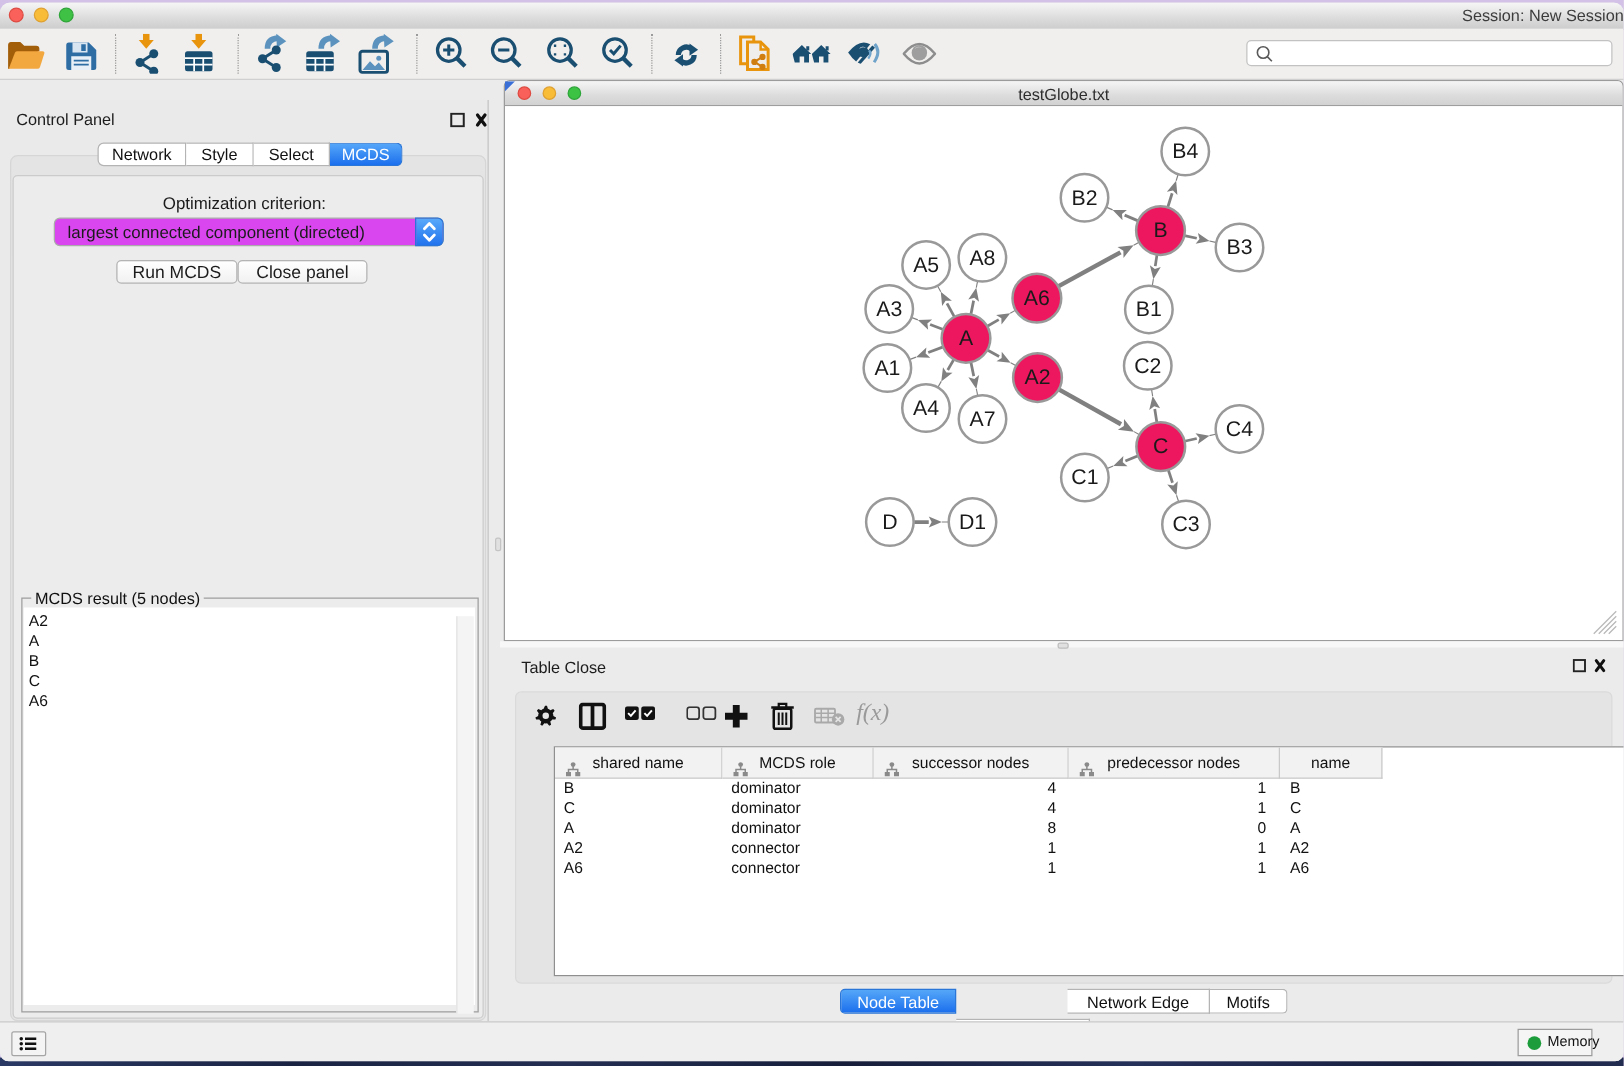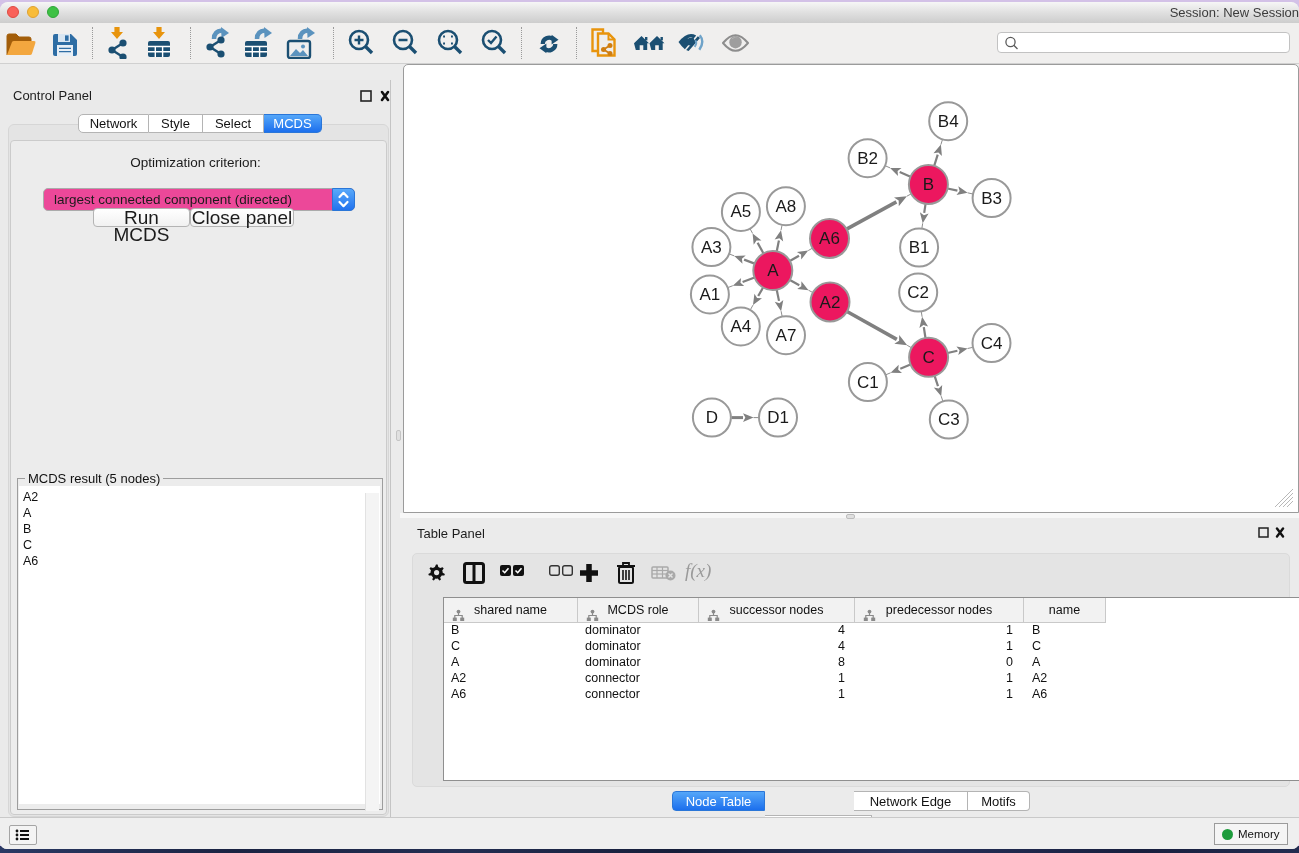--- a/index.html
+++ b/index.html
@@ -27,26 +27,26 @@
 #cpanel { left:0; top:62px; width:391px; height:755px; background:#eaeaea; border-right:1px solid #c4c4c4;margin-top:16px; }
 #cp-title { left:13px; top:8px; font-size:13px; color:#1d1d1d; }
 #cp-outer { left:8px; top:44px; width:381px; height:693px; background:#e4e4e4; border:1px solid #d6d6d6; border-radius:6px; }
 #cp-inner { left:10px; top:60px; width:377px; height:675px; background:#ececec; border:1px solid #cbcbcb; border-radius:4px; }
 .tab { position:absolute; top:0; height:19px; background:#fff; border:1px solid #b4b4b4; border-left:none;
   font-size:13px; text-align:center; color:#111; line-height:18px; }
 .tab.first { border-left:1px solid #b4b4b4; border-radius:5px 0 0 5px; }
 .tab.last { border-radius:0 5px 5px 0; }
 .tab.sel { background:linear-gradient(#55a7f9,#1c6fed); color:#fff; border-color:#2a76d8; }
 #opt-label { left:0; top:75px; width:391px; text-align:center; font-size:13.5px; color:#1b1b1b; }
-#dropdown { left:43px; top:108px; width:312px; height:23px; background:#ec4899; border:1px solid #ababab; border-radius:5px; }
+#dropdown { left:43px; top:94px; width:312px; height:23px; background:#d946ef; border:1px solid #ababab; border-radius:5px; }
 #dd-text { left:10px; top:3px; font-size:13.5px; color:#1b1b1b; }
 #dd-step { right:-1px; top:-1px; width:23px; height:23px; border-radius:0 5px 5px 0;
   background:linear-gradient(#58a9fa,#2272ee); border:1px solid #2a76d8; }
 .btn { position:absolute; top:128px; height:19px; background:linear-gradient(#ffffff,#f1f1f1); border:1px solid #b4b4b4; border-radius:4px;
-  font-size:19px; color:#1b1b1b; text-align:center; line-height:17px; }
+  font-size:14px; color:#1b1b1b; text-align:center; line-height:17px; }
 #fieldset { left:17px; top:398px; width:366px; height:332px; border:1px solid #9d9d9d; }
 #fs-title { left:7px; top:-8px; background:#ececec; font-size:13px; color:#111; padding:0 3px; }
 #fs-list { left:1px; top:7px; width:361px; height:318px; background:#fff; font-size:12.5px; color:#111; }
 #fs-scroll { right:1px; top:7px; width:14px; height:318px; background:#f4f4f4; border-left:1px solid #e2e2e2; }
 .fs-item { position:absolute; left:4px; font-size:12.5px; color:#111; }
 
 #netwin { left:403px; top:62px; width:896px; height:449px; background:#fff; border:1px solid #9b9b9b; border-radius:5px 5px 0 0; }
 #net-tb { left:0; top:0; width:894px; height:20px; background:linear-gradient(#f5f5f5,#dcdcdc 60%,#d2d2d2); border-bottom:1px solid #9e9e9e; border-radius:4px 4px 0 0; }
 .ntl { border-radius:50%; width:11px; height:11px; top:4px; }
 #ntl-r { left:10px; background:#f9605a; border:1px solid #de4b42; }
@@ -61,21 +61,21 @@
 #tp-title { left:417px; top:524px; font-size:13px; color:#1d1d1d; }
 #tp-box { left:412px; top:551px; width:878px; height:234px; background:#e4e4e4; border:1px solid #dadada; border-radius:5px; }
 #tp-table { left:2px; top:43px; width:873px; height:184px; background:#fff; border:1px solid #8f8f8f;margin-left:28px; }
 .th { position:absolute; top:0; height:25px; background:#f2f2f2; border-right:1px solid #c9c9c9; border-bottom:1px solid #c9c9c9; font-size:12.5px; color:#111; text-align:center; line-height:25px; }
 .td { position:absolute; font-size:12.5px; color:#111; }
 
 .btab { position:absolute; top:789px; height:20px; background:#fff; border:1px solid #b4b4b4; border-left:none; font-size:13px; color:#111; text-align:center; line-height:19px; }
 
 #statusbar { left:0; top:815px; width:1299px; height:32px; background:#efefef; border-top:1px solid #c9c9c9; }
 #listbtn { left:9px; top:7px; width:28px; height:20px; background:#f4f4f4; border:1px solid #a5a5a5; border-radius:2px; }
-#membtn { left:1214px; top:5px; width:74px; height:22px; background:#f5f5f5; border:1px solid #9b9b9b; font-size:11.5px; color:#111; }
+#membtn { left:1214px; top:5px; width:60px; height:22px; background:#f5f5f5; border:1px solid #9b9b9b; font-size:11.5px; color:#111; }
 #memdot { left:7px; top:5px; width:11px; height:11px; border-radius:50%; background:#1d9c3c; }
 svg text { font-family:"Liberation Sans", sans-serif; }
 </style></head>
 <body>
 <div class="abs" id="desk-bottom"></div>
 <div class="abs" id="appwin">
   <div class="abs" id="titlebar">
     <div class="abs tl" id="tl-r"></div>
       <div class="abs tl" id="tl-y"></div>
       <div class="abs tl" id="tl-g"></div>
@@ -258,20 +258,29 @@
         <div class="fs-item" style="top:4px;">A2</div>
         <div class="fs-item" style="top:20px;">A</div>
         <div class="fs-item" style="top:36px;">B</div>
         <div class="fs-item" style="top:52px;">C</div>
         <div class="fs-item" style="top:68px;">A6</div>
         <div class="abs" id="fs-scroll"></div>
       </div>
     </div>
   </div>
   <div class="abs" id="netwin">
+    <div class="abs" id="net-tb">
+      <svg class="abs" style="left:0;top:0" width="8" height="8" viewBox="0 0 8 8">
+          <path d="M0 0 L8 0 L0 8 Z" fill="#3a6fd8"></path>
+        </svg>
+      <div class="abs ntl" id="ntl-r"></div>
+        <div class="abs ntl" id="ntl-y"></div>
+        <div class="abs ntl" id="ntl-g"></div>
+      <div class="abs" id="net-title">testGlobe.txt</div>
+    </div>
     <svg class="abs" style="left:0;top:21px;" width="894" height="427" viewBox="0 0 894 427">
 <line x1="359.5" y1="167.5" x2="353.6" y2="156.7" stroke="#808080" stroke-width="2.2"></line>
 <line x1="348.6" y1="147.4" x2="346.2" y2="143.0" stroke="#808080" stroke-width="0.9"></line>
 <path d="M348.6 147.4 L357.5 154.6 L352.5 154.6 L349.7 158.8 Z" fill="#808080"></path>
 <line x1="372.7" y1="165.5" x2="374.9" y2="154.5" stroke="#808080" stroke-width="2.2"></line>
 <line x1="377.0" y1="144.2" x2="378.0" y2="139.3" stroke="#808080" stroke-width="0.9"></line>
 <path d="M377.0 144.2 L379.2 155.4 L375.4 152.2 L370.6 153.6 Z" fill="#808080"></path>
 <line x1="350.6" y1="177.6" x2="340.1" y2="173.6" stroke="#808080" stroke-width="2.2"></line>
 <line x1="330.3" y1="169.9" x2="325.6" y2="168.1" stroke="#808080" stroke-width="0.9"></line>
 <path d="M330.3 169.9 L341.7 169.5 L337.9 172.8 L338.5 177.7 Z" fill="#808080"></path>
@@ -370,21 +379,21 @@
         <line x1="875" y1="421" x2="889" y2="407"></line>
           <line x1="879" y1="421" x2="889" y2="411"></line>
         <line x1="883" y1="421" x2="889" y2="415"></line>
           <line x1="871" y1="421" x2="889" y2="403"></line>
       </g>
     </svg>
   </div>
   <div class="abs" id="split-strip"></div>
   <div class="abs" id="split-handle"></div>
   <div class="abs" id="vsplit-handle"></div>
-  <div class="abs" id="tp-title">Table Panel</div>
+  <div class="abs" id="tp-title">Table Close</div>
   <svg class="abs" style="left:1258px;top:525px" width="32" height="12" viewBox="0 0 32 12">
     <rect x="1" y="1" width="9" height="9" fill="none" stroke="#222" stroke-width="1.5"></rect>
     <path d="M19 1.5 L25 9.5 M25 1.5 L19 9.5" stroke="#111" stroke-width="2.4" stroke-linecap="round"></path>
   </svg>
   <div class="abs" id="tp-box">
     <svg class="abs" style="left:11px;top:7px" width="25" height="25" viewBox="0 0 25 25">
         <g transform="translate(0,-1)">
           <path d="M12 4.5 L13.6 4.5 L14.3 7 A5.5 5.5 0 0 1 16.2 8.1 L18.6 7.2 L19.7 8.6 L18.2 10.6 A5.5 5.5 0 0 1 18.7 12.8 L20.9 14 L20.3 15.6 L17.7 15.5 A5.5 5.5 0 0 1 16.2 17.2 L16.9 19.7 L15.4 20.6 L13.7 18.6 A5.5 5.5 0 0 1 11.5 18.6 L9.8 20.6 L8.3 19.7 L9 17.2 A5.5 5.5 0 0 1 7.5 15.5 L4.9 15.6 L4.3 14 L6.5 12.8 A5.5 5.5 0 0 1 7 10.6 L5.5 8.6 L6.6 7.2 L9 8.1 A5.5 5.5 0 0 1 10.9 7 Z" fill="#111"></path>
           <circle cx="12.6" cy="12.6" r="2.6" fill="#e4e4e4"></circle>
         </g>

